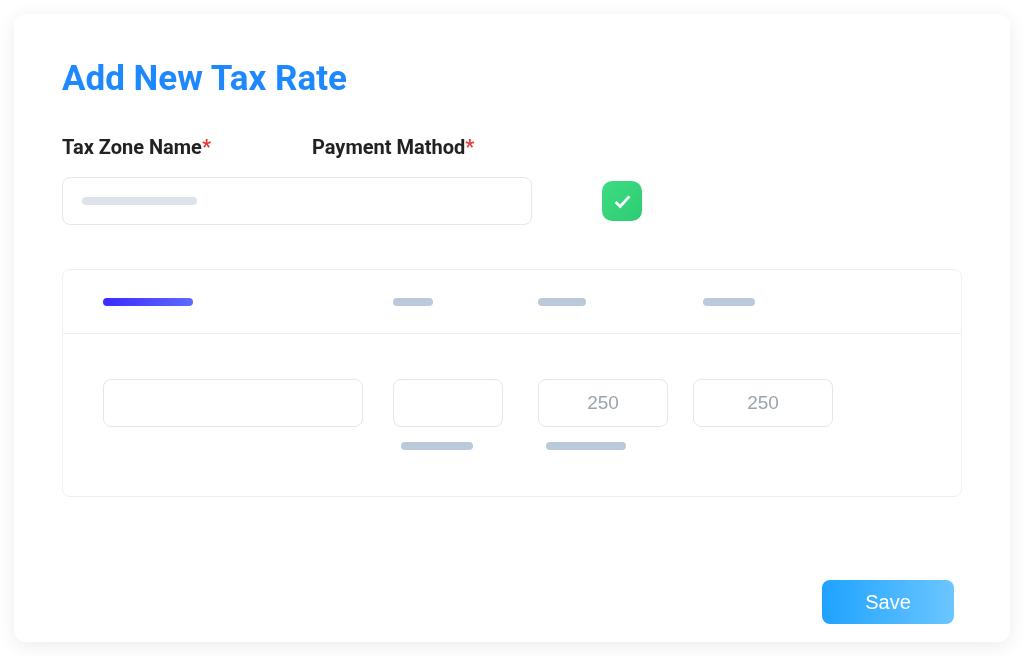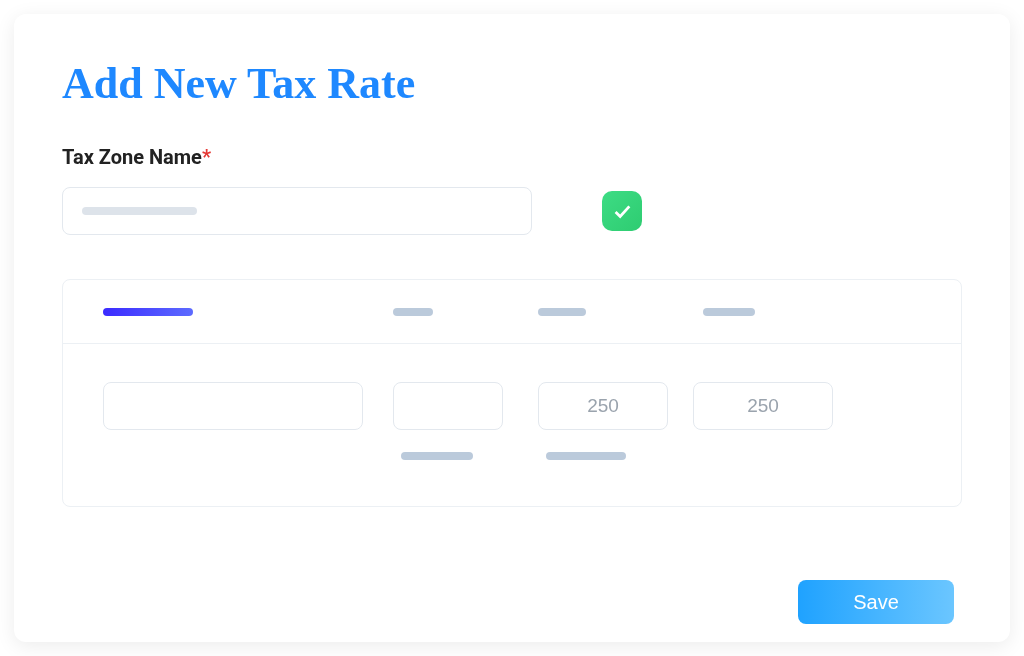--- a/index.html
+++ b/index.html
@@ -17,25 +17,24 @@
     .card {
       width: 100%;
       height: 100%;
       background: #ffffff;
       border-radius: 12px;
       box-shadow: 0 4px 20px rgba(0,0,0,0.08);
       padding: 44px 48px 24px 48px;
       position: relative;
     }
     .title {
-      font-size: 44px;
+      font-size: 35px;
       font-weight: 700;
       color: #1E88FF;
       margin-bottom: 36px;
-      font-family: Liberation Serif, serif;
     }
     .labels-row {
       display: flex;
       gap: 0;
       margin-bottom: 18px;
     }
     .label {
       font-size: 20px;
       color: #222;
       font-weight: 700;
@@ -144,20 +143,21 @@
     }
     .cell-input {
       height: 48px;
       border: 1px solid #E3E8EE;
       border-radius: 8px;
       text-align: center;
       font-size: 19px;
       color: #9AA3AD;
       outline: none;
       background: #fff;
+      margin-top: 7px;
     }
     .cell-wrap {
       position: relative;
     }
     .cell-wrap.c1 { width: 290px; }
     .cell-wrap.c1 .cell-input { width: 260px; }
     .cell-wrap.c2 { width: 145px; }
     .cell-wrap.c2 .cell-input { width: 110px; }
     .cell-wrap.c3 { width: 155px; }
     .cell-wrap.c3 .cell-input { width: 130px; }
@@ -169,21 +169,21 @@
       height: 8px;
       border-radius: 4px;
       background: #BBCADB;
     }
     .cell-wrap.c2 .under-skel { left: 8px; width: 72px; }
     .cell-wrap.c3 .under-skel { left: 8px; width: 80px; }
     .save-btn {
       position: absolute;
       bottom: 18px;
       right: 56px;
-      width: 156px;
+      width: 132px;
       height: 44px;
       border: none;
       border-radius: 8px;
       background: linear-gradient(90deg, #1FA2FF 0%, #6BC6FF 100%);
       color: #fff;
       font-size: 20px;
       font-weight: 400;
       cursor: pointer;
     }
   </style>
@@ -191,20 +191,23 @@
 <body>
 
 <div class="card">
 
   <h1 class="title">Add New Tax Rate</h1>
 
   <div class="labels-row">
     <div class="label label-1">
       <span>Tax Zone Name</span><span class="required">*</span>
     </div>
+    <div class="label">
+      <span>Payment Mathod</span><span class="required">*</span>
+    </div>
   </div>
 
   <div class="controls-row">
     <div class="input-wrap">
       <input type="text" class="text-input" value="" style="">
       <div class="input-skeleton"></div>
     </div>
 
     <div class="checkbox-box">
       <svg viewBox="0 0 24 24">

